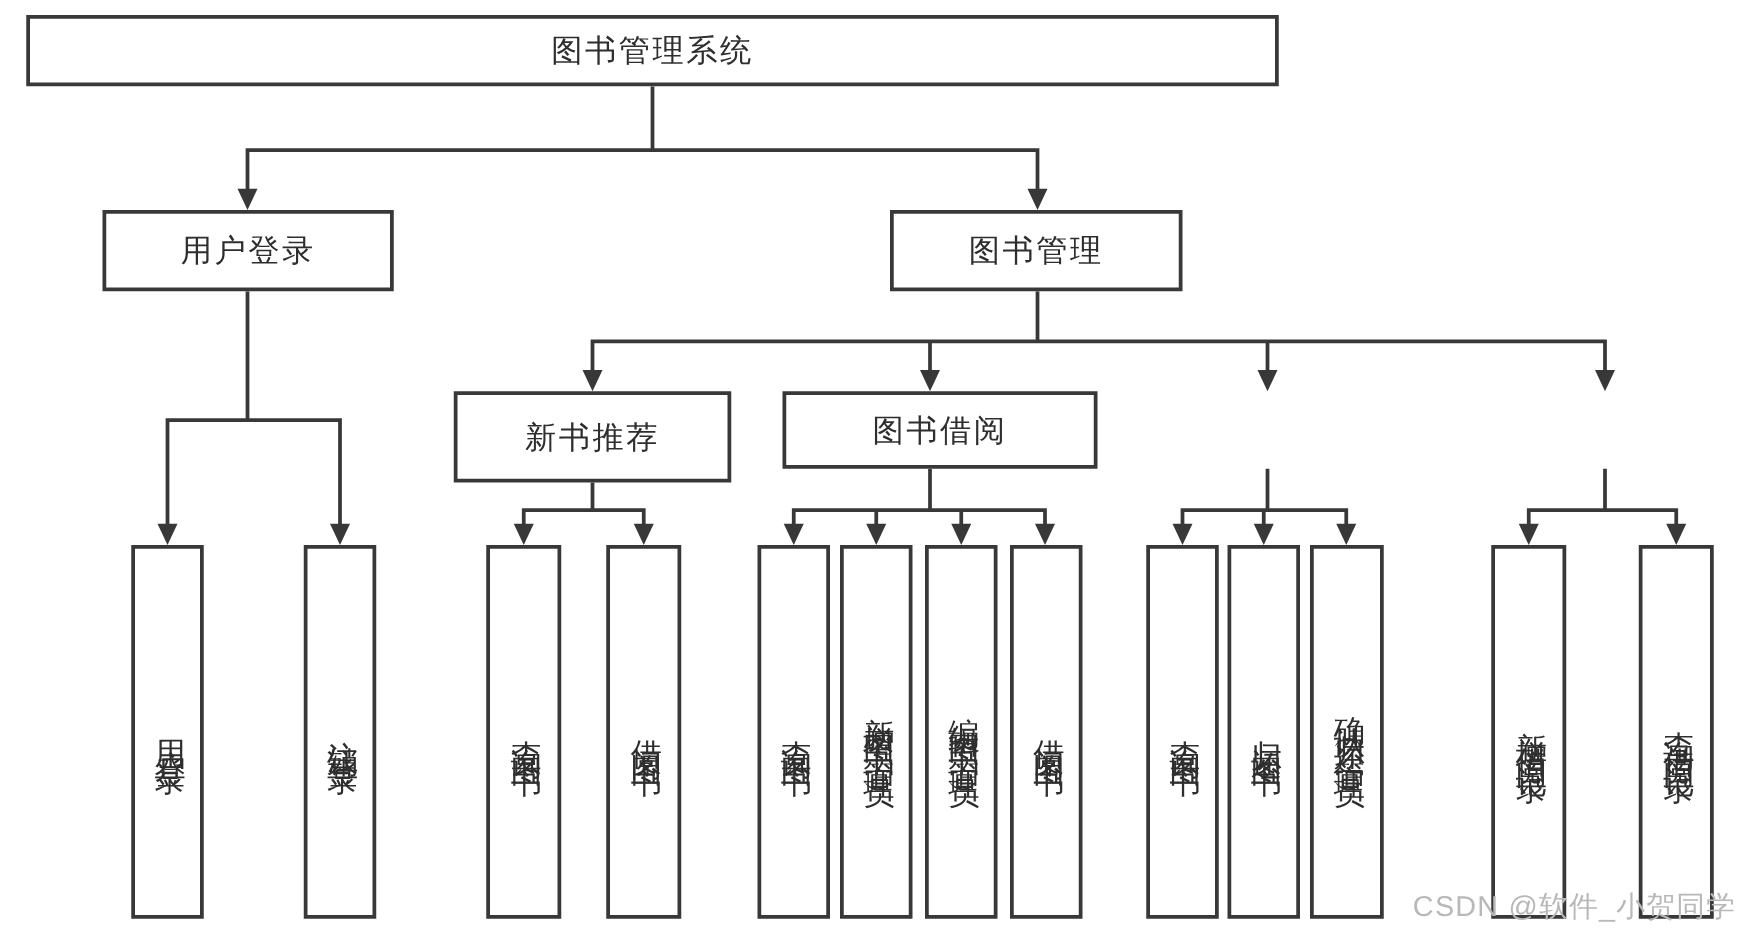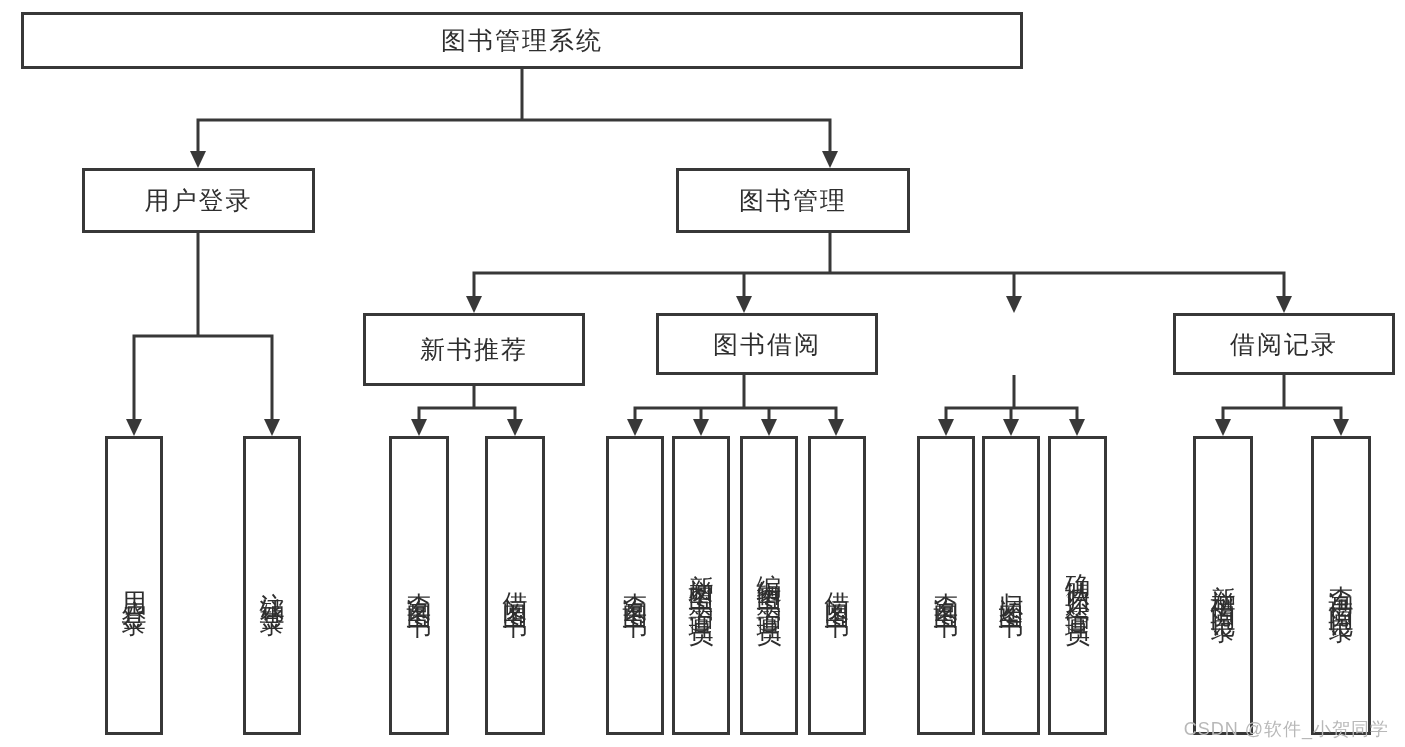--- a/index.html
+++ b/index.html
@@ -11,39 +11,40 @@
     overflow:hidden;
   }
   .wires{position:absolute;left:0;top:0;width:1405px;height:747px;}
   .node{
     position:absolute;
     box-sizing:border-box;
     border:3px solid #383838;
     background:#ffffff;
     display:flex;align-items:center;justify-content:center;
     color:#2e2e2e;
+    font-family:Liberation Mono, monospace;
   }
   .hbox span{
     font-size:25px;
     letter-spacing:2px;
     white-space:nowrap;
     color:#2e2e2e;
   }
   .vbox span{
     writing-mode:vertical-rl;
     text-orientation:mixed;
     font-size:25px;
     letter-spacing:7px;
     color:#2e2e2e;
     line-height:1;
   }
   .watermark{
     position:absolute;
     right:16px;bottom:6px;
-    font-size:18px;
+    font-size:23px;
     color:#b8b8b8;
     letter-spacing:1px;
     white-space:nowrap;
   }
 </style>
 </head>
 <body>
 
 <div class="stage">
 
@@ -87,32 +88,29 @@
     </g>
   </svg>
 
   <div class="node hbox" style="left:21px;top:12px;width:1002px;height:57px">
     <span>图书管理系统</span>
   </div>
 
   <div class="node hbox" style="left:82px;top:168px;width:233px;height:65px">
     <span>用户登录</span>
   </div>
-  <div class="node hbox" style="left:676px;top:168px;width:234px;height:65px">
+  <div class="node hbox" style="left:712px;top:168px;width:234px;height:65px">
     <span>图书管理</span>
   </div>
 
   <div class="node hbox" style="left:363px;top:313px;width:222px;height:73px">
     <span>新书推荐</span>
   </div>
-  <div class="node hbox" style="left:656px;top:313px;width:222px;height:62px">
+  <div class="node hbox" style="left:626px;top:313px;width:252px;height:62px">
     <span>图书借阅</span>
-  </div>
-  <div class="node hbox" style="left:1173px;top:313px;width:222px;height:62px">
-    <span>借阅记录</span>
   </div>
 
   <div class="node vbox" style="left:105px;top:436px;width:58px;height:299px">
     <span>用户登录</span>
   </div>
   <div class="node vbox" style="left:243px;top:436px;width:58px;height:299px">
     <span>注销登录</span>
   </div>
 
   <div class="node vbox" style="left:389px;top:436px;width:60px;height:299px">

